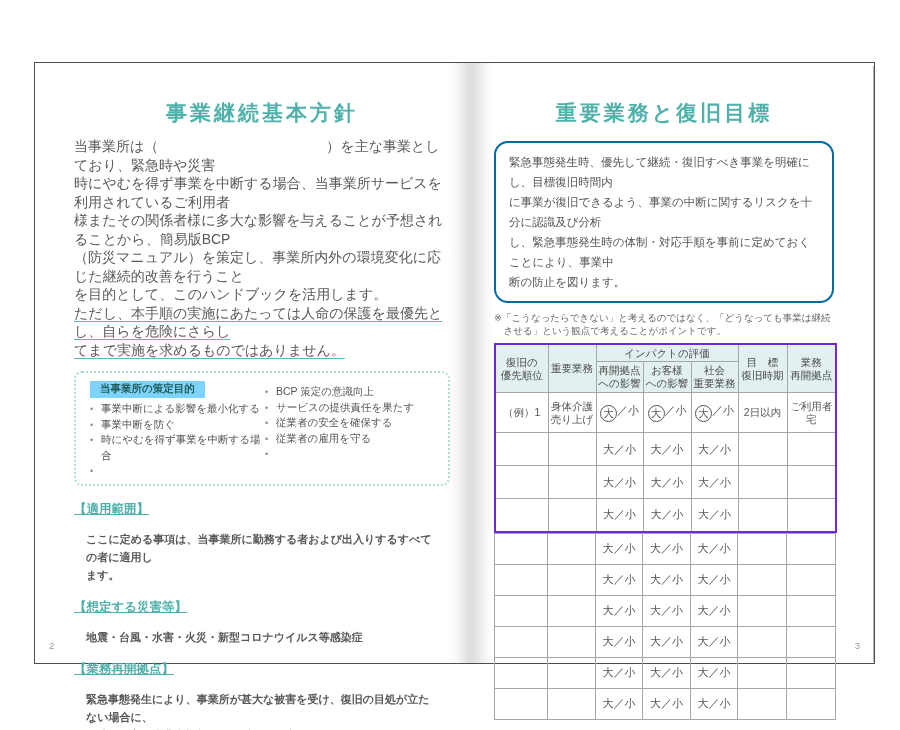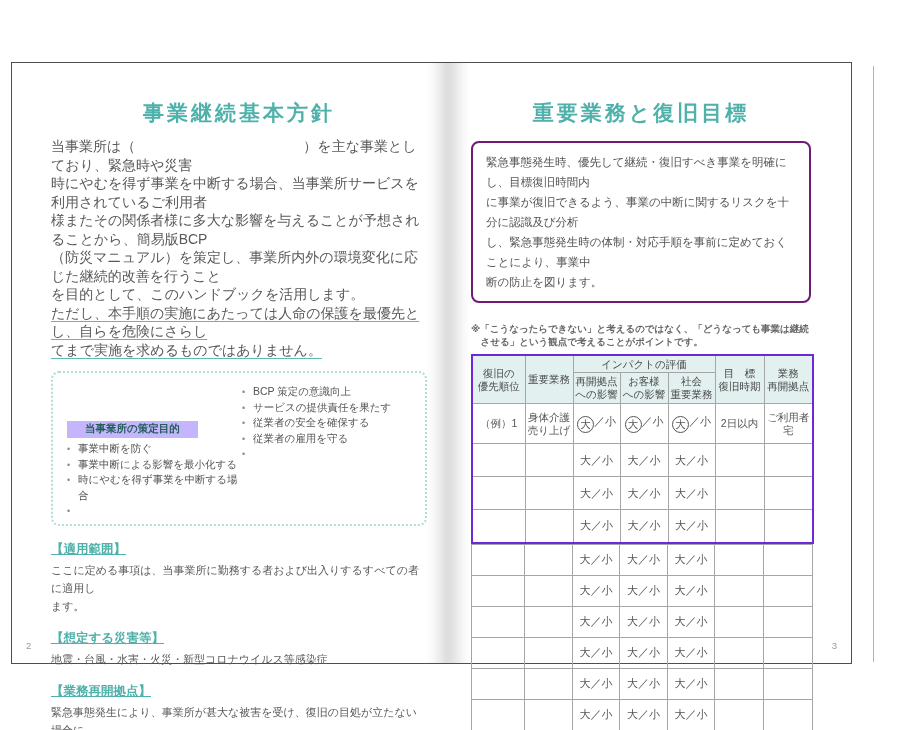--- a/index.html
+++ b/index.html
@@ -2,21 +2,21 @@
 <html><head>
 <meta charset="utf-8">
 <style>
   html,body{margin:0;padding:0;}
   body{
     width:900px;height:730px;position:relative;background:#ffffff;
     font-family:"Liberation Sans","DejaVu Sans",sans-serif;
     -webkit-font-smoothing:antialiased;
   }
   .spread{
-    position:absolute;left:11px;top:62px;width:839px;height:600px;
+    position:absolute;left:34px;top:62px;width:839px;height:600px;
     border:1px solid #4e4e4e;background:#fff;display:flex;justify-content:flex-end;
   }
   .stack-edge{
     position:absolute;left:873px;top:66px;height:596px;width:0;
     border-left:1px solid #b2b2b2;
   }
   .page{position:relative;height:100%;}
   .page-left{width:426px;}
   .page-right{width:413px;}
   .content{position:absolute;top:0;}
@@ -35,37 +35,37 @@
   .underlined{
     margin-top:0;
     text-decoration:underline;text-decoration-color:#5fb8b1;text-underline-offset:3px;
   }
   .purpose-box{
     margin-top:12px;border:2px dotted #aedcd8;border-radius:8px;
     padding:8px 8px 5px 14px;display:flex;font-size:10.5px;color:#555;
   }
   .purpose-col{width:50%;}
   .purpose-label{
-    display:inline-block;background:#c4b5fd;color:#215e59;font-weight:bold;
-    padding:1px 18px 2px;font-size:10.5px;margin-top:40px;
+    display:inline-block;background:#7dd3fc;color:#215e59;font-weight:bold;
+    padding:1px 10px 2px;font-size:10.5px;
   }
   .bullets{list-style:none;margin:3px 0 0;padding:0;line-height:15.5px;}
   .bullets li{padding-left:11px;position:relative;min-height:15.5px;}
   .bullets li::before{content:"•";position:absolute;left:0;top:1px;color:#8a8a8a;font-size:9px;}
   .sec-head{font-size:12.5px;font-weight:bold;color:#4fb1aa;margin:15px 0 3px;text-decoration:underline;}
-  .sec-body{font-size:11px;line-height:18px;color:#595959;margin:0;}
+  .sec-body{font-size:11px;line-height:18px;color:#595959;margin:12px;font-weight:bold;}
   .note{font-size:9.5px;line-height:13px;color:#666;margin:0;padding-left:1em;text-indent:-1em;}
   .pagenum{position:absolute;bottom:12px;font-size:9.5px;color:#999;}
   .pn-l{left:14px;}
   .pn-r{right:14px;}
   .intro-box{
-    margin-top:14px;border:2px solid #701a75;border-radius:8px;
+    margin-top:14px;border:2px solid #0369a1;border-radius:14px;
     padding:9px 13px;font-size:11.5px;line-height:20px;color:#555;
   }
-  .r-note{margin-top:19px;font-weight:bold;}
+  .r-note{margin-top:8px;}
   .tableA{margin-top:6px;}
   .tableA table,.tableB table{border-collapse:collapse;table-layout:fixed;width:341px;}
   .tableA table{border:2px solid #6d28d9;}
   .tableB table{border:1px solid #999;border-top:none;}
   th,td{border:1px solid #a6a6a6;padding:0;text-align:center;vertical-align:middle;}
   th{
     background:#e2f1ef;font-weight:normal;font-size:10.5px;color:#4a4a4a;
     white-space:pre-line;line-height:13px;
   }
   tr.h1 th.hgroup{height:16px;}
@@ -94,22 +94,22 @@
 様またその関係者様に多大な影響を与えることが予想されることから、簡易版BCP
 （防災マニュアル）を策定し、事業所内外の環境変化に応じた継続的改善を行うこと
 を目的として、このハンドブックを活用します。</p>
       <p class="body-text prewrap underlined">ただし、本手順の実施にあたっては人命の保護を最優先とし、自らを危険にさらし
 てまで実施を求めるものではありません。</p>
 
       <div class="purpose-box">
         <div class="purpose-col">
           <span class="purpose-label">当事業所の策定目的</span>
           <ul class="bullets" id="purpose-left">
+              <li>事業中断による影響を最小化する</li>
               <li>事業中断を防ぐ</li>
-              <li>事業中断による影響を最小化する</li>
               <li>時にやむを得ず事業を中断する場合</li>
               <li></li>
             </ul>
         </div>
         <div class="purpose-col">
           <ul class="bullets" id="purpose-right">
               <li>BCP 策定の意識向上</li>
               <li>サービスの提供責任を果たす</li>
               <li>従業者の安全を確保する</li>
               <li>従業者の雇用を守る</li>

